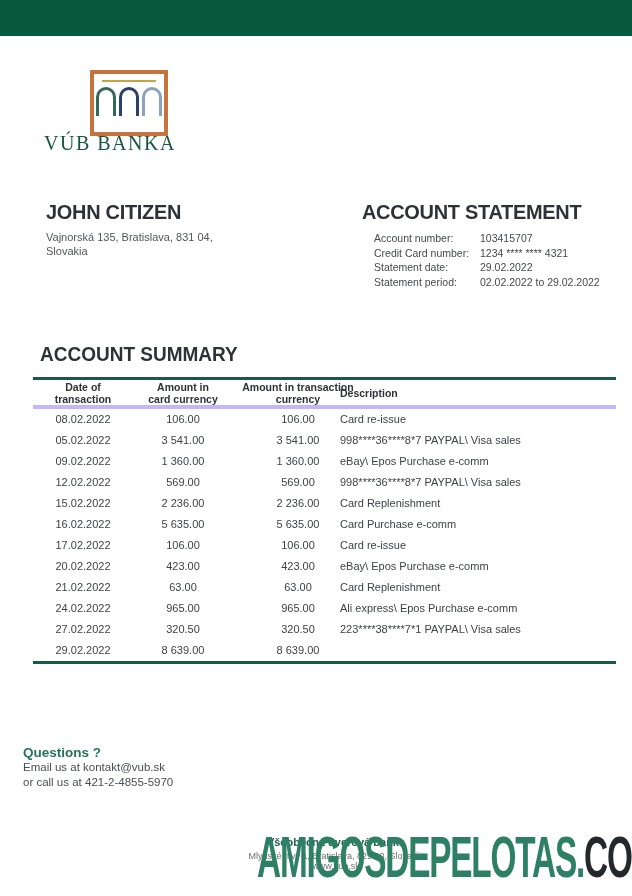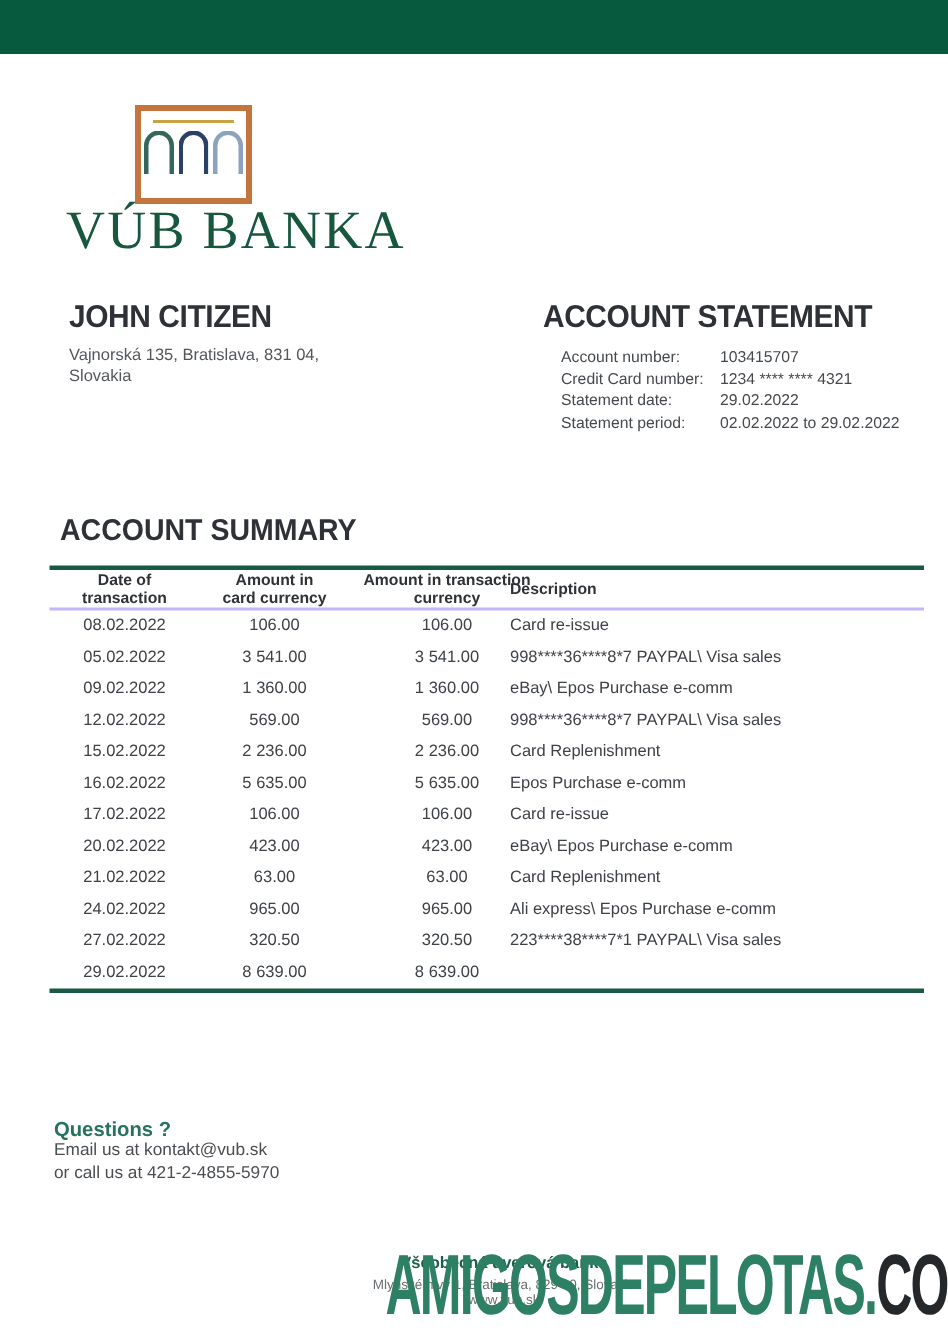--- a/index.html
+++ b/index.html
@@ -18,21 +18,21 @@
   }
   .gold-line { width:54px; height:2px; background:#c9a33f; margin-bottom:5px; }
   .arches { display:flex; gap:3px; }
   .arch { width:14px; height:26px; border:3px solid; border-bottom:none;
           border-top-left-radius:10px; border-top-right-radius:10px; }
   .arch-1 { border-color:#35685a; }
   .arch-2 { border-color:#2a4066; }
   .arch-3 { border-color:#8ba3bc; }
   .brand-name {
     position:absolute; top:132px; left:44px;
-    font-family:"Liberation Serif", serif; font-size:36px; color:#17573e;
+    font-family:"Liberation Serif", serif; font-size:20px; color:#17573e;
     letter-spacing:1.5px;
   }
 
   
   .customer { position:absolute; top:200px; left:46px; }
   .big-title { font-size:21px; font-weight:bold; color:#2e3236;
                transform:scaleX(0.95); transform-origin:left;
                letter-spacing:-0.3px; white-space:nowrap; }
   .customer-address { margin-top:6px; font-size:11px; color:#53575b; line-height:14px; }
 
@@ -40,39 +40,39 @@
   .statement-fields { margin-top:7px; font-size:10.5px; color:#45494d;margin-left:12px; }
   .field-row { display:flex; height:14.6px; align-items:center; }
   .field-label { width:106px; }
 
   
   .summary-title { position:absolute; top:343px; left:40px; font-size:20px;
                    font-weight:bold; color:#2e3236;
                    transform:scaleX(0.95); transform-origin:left; white-space:nowrap; }
   .table { position:absolute; left:33px; top:377px; width:583px; }
   .greenline { height:3px; background:#1a5a43; }
-  .thead { position:relative; height:25px; border-bottom:2px solid #c4b5fd;
+  .thead { position:relative; height:25px; border-bottom:4px solid #c4b5fd;
            font-size:10.5px; font-weight:bold; color:#2f3236; line-height:12px; }
   .hc { position:absolute; top:0; height:25px; display:flex; flex-direction:column;
         justify-content:center; text-align:center; }
   .h1 { left:0;   width:100px; }
   .h2 { left:95px;  width:110px; }
   .h3 { left:195px; width:140px; }
   .h4 { left:307px; width:220px; text-align:left; }
   .tbody { position:relative; }
   .trow { position:relative; height:21px; }
   .cell { position:absolute; top:0; font-size:11px; color:#3e4247; line-height:21px;
           white-space:nowrap; }
   .c1 { left:0;   width:100px; text-align:center; }
   .c2 { left:95px;  width:110px; text-align:center; }
   .c3 { left:195px; width:140px; text-align:center; }
   .c4 { left:307px; width:276px; text-align:left; }
 
   
-  .contact { position:absolute; left:36px; top:745px; }
+  .contact { position:absolute; left:23px; top:745px; }
   .contact-title { font-size:13.5px; font-weight:bold; color:#26735a; }
   .contact-line { font-size:11.5px; color:#4a4e52; line-height:15px; }
 
   
   .footer { position:absolute; left:92px; top:836px; width:488px; text-align:center; z-index:1; }
   .footer-bank { font-size:11px; font-weight:bold; color:#1c6147; }
   .footer-address { margin-top:3px; font-size:9px; color:#6b6f73; }
   .footer-site { font-size:9px; color:#6b6f73; }
 
   .watermark { position:absolute; left:257px; top:831px; z-index:2;
@@ -177,21 +177,21 @@
         <div class="trow">
           <div class="cell c1">15.02.2022</div>
           <div class="cell c2">2 236.00</div>
           <div class="cell c3">2 236.00</div>
           <div class="cell c4">Card Replenishment</div>
         </div>
         <div class="trow">
           <div class="cell c1">16.02.2022</div>
           <div class="cell c2">5 635.00</div>
           <div class="cell c3">5 635.00</div>
-          <div class="cell c4">Epos Purchase e-comm</div>
+          <div class="cell c4">Card Purchase e-comm</div>
         </div>
         <div class="trow">
           <div class="cell c1">17.02.2022</div>
           <div class="cell c2">106.00</div>
           <div class="cell c3">106.00</div>
           <div class="cell c4">Card re-issue</div>
         </div>
         <div class="trow">
           <div class="cell c1">20.02.2022</div>
           <div class="cell c2">423.00</div>

